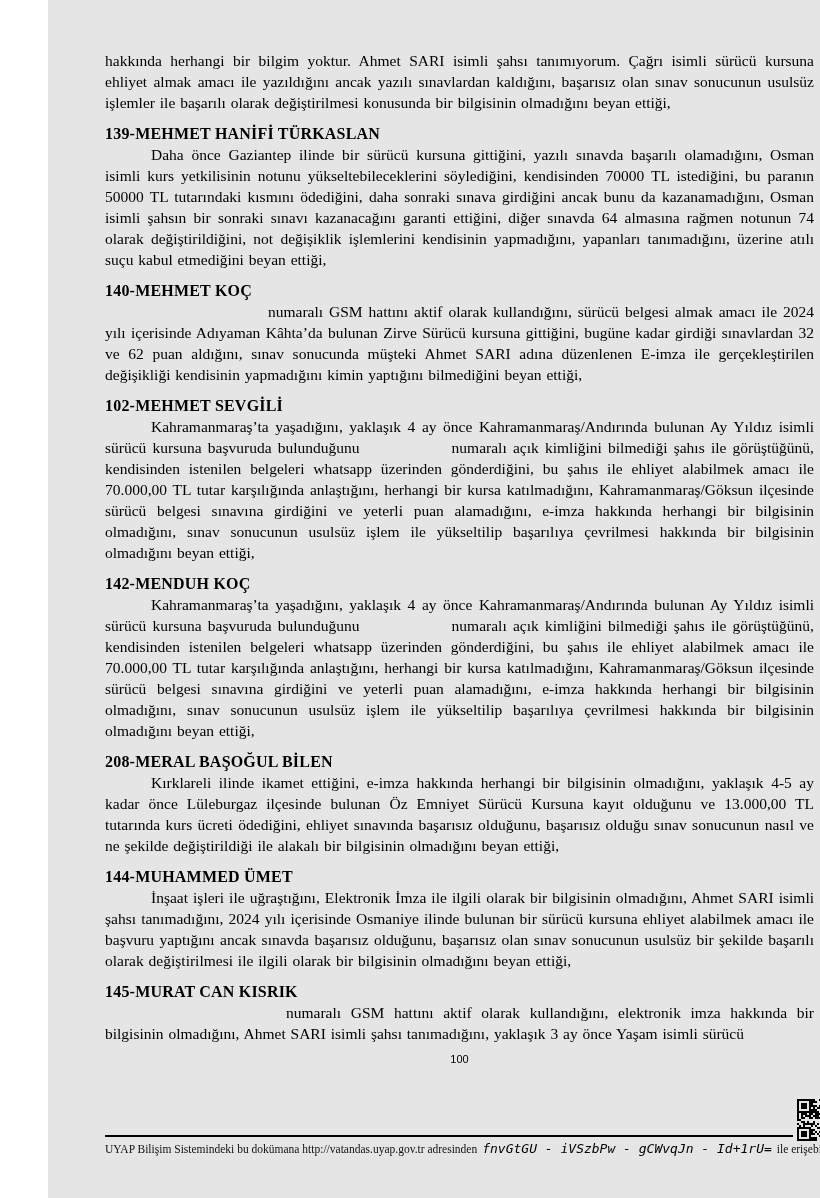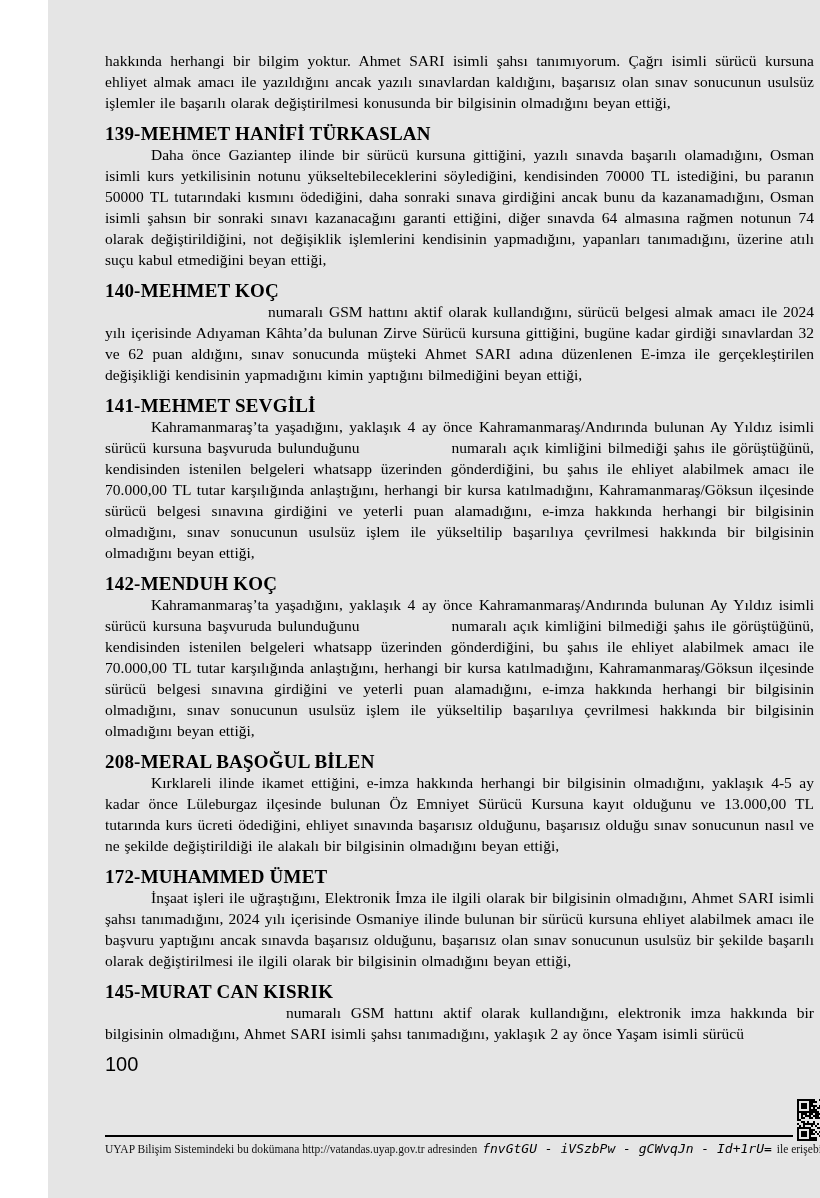--- a/index.html
+++ b/index.html
@@ -22,36 +22,37 @@
   }
   p.body {
     font-size: 15.5px;
     line-height: 21px;
     text-align: justify;
     margin: 0;
     word-spacing: 1px;
   }
   p.body.indent { text-indent: 46px; }
   h2.heading {
-    font-size: 19px;
+    font-size: 16px;
     line-height: 21px;
     font-weight: bold;
     margin: 10px 0 0 0;
     letter-spacing: 0.2px;
   }
   .lead-gap-140 { display: inline-block; width: 163px; }
   .lead-gap-145 { display: inline-block; width: 181px; }
   .mid-gap { display: inline-block; width: 92px; }
   .page-number {
     position: absolute;
     left: 57px;
     top: 1053px;
     width: 709px;
+    text-align: center;
     font-family: "Liberation Sans", sans-serif;
-    font-size: 20px;
+    font-size: 11px;
   }
   .qr {
     position: absolute;
     left: 748px;
     top: 1098px;
     width: 44px;
     height: 44px;
   }
   .footer-rule {
     position: absolute;
@@ -90,34 +91,34 @@
   <div class="content">
 
     <p class="body">hakkında herhangi bir bilgim yoktur. Ahmet SARI isimli şahsı tanımıyorum. Çağrı isimli sürücü kursuna ehliyet almak amacı ile yazıldığını ancak yazılı sınavlardan kaldığını, başarısız olan sınav sonucunun usulsüz işlemler ile başarılı olarak değiştirilmesi konusunda bir bilgisinin olmadığını beyan ettiği,</p>
 
     <h2 class="heading">139-MEHMET HANİFİ TÜRKASLAN</h2>
     <p class="body indent">Daha önce Gaziantep ilinde bir sürücü kursuna gittiğini, yazılı sınavda başarılı olamadığını, Osman isimli kurs yetkilisinin notunu yükseltebileceklerini söylediğini, kendisinden 70000 TL istediğini, bu paranın 50000 TL tutarındaki kısmını ödediğini, daha sonraki sınava girdiğini ancak bunu da kazanamadığını, Osman isimli şahsın bir sonraki sınavı kazanacağını garanti ettiğini, diğer sınavda 64 almasına rağmen notunun 74 olarak değiştirildiğini, not değişiklik işlemlerini kendisinin yapmadığını, yapanları tanımadığını, üzerine atılı suçu kabul etmediğini beyan ettiği,</p>
 
     <h2 class="heading">140-MEHMET KOÇ</h2>
     <p class="body"><span class="lead-gap-140"></span><span>numaralı GSM hattını aktif olarak kullandığını, sürücü belgesi almak amacı ile 2024 yılı içerisinde Adıyaman Kâhta’da bulunan Zirve Sürücü kursuna gittiğini, bugüne kadar girdiği sınavlardan 32 ve 62 puan aldığını, sınav sonucunda müşteki Ahmet SARI adına düzenlenen E-imza ile gerçekleştirilen değişikliği kendisinin yapmadığını kimin yaptığını bilmediğini beyan ettiği,</span></p>
 
-    <h2 class="heading">141-MEHMET SEVGİLİ</h2>
+    <h2 class="heading">102-MEHMET SEVGİLİ</h2>
     <p class="body indent"><span>Kahramanmaraş’ta yaşadığını, yaklaşık 4 ay önce Kahramanmaraş/Andırında bulunan Ay Yıldız isimli sürücü kursuna başvuruda bulunduğunu</span><span class="mid-gap"></span><span>numaralı açık kimliğini bilmediği şahıs ile görüştüğünü, kendisinden istenilen belgeleri whatsapp üzerinden gönderdiğini, bu şahıs ile ehliyet alabilmek amacı ile 70.000,00 TL tutar karşılığında anlaştığını, herhangi bir kursa katılmadığını, Kahramanmaraş/Göksun ilçesinde sürücü belgesi sınavına girdiğini ve yeterli puan alamadığını, e-imza hakkında herhangi bir bilgisinin olmadığını, sınav sonucunun usulsüz işlem ile yükseltilip başarılıya çevrilmesi hakkında bir bilgisinin olmadığını beyan ettiği,</span></p>
 
     <h2 class="heading">142-MENDUH KOÇ</h2>
     <p class="body indent"><span>Kahramanmaraş’ta yaşadığını, yaklaşık 4 ay önce Kahramanmaraş/Andırında bulunan Ay Yıldız isimli sürücü kursuna başvuruda bulunduğunu</span><span class="mid-gap"></span><span>numaralı açık kimliğini bilmediği şahıs ile görüştüğünü, kendisinden istenilen belgeleri whatsapp üzerinden gönderdiğini, bu şahıs ile ehliyet alabilmek amacı ile 70.000,00 TL tutar karşılığında anlaştığını, herhangi bir kursa katılmadığını, Kahramanmaraş/Göksun ilçesinde sürücü belgesi sınavına girdiğini ve yeterli puan alamadığını, e-imza hakkında herhangi bir bilgisinin olmadığını, sınav sonucunun usulsüz işlem ile yükseltilip başarılıya çevrilmesi hakkında bir bilgisinin olmadığını beyan ettiği,</span></p>
 
     <h2 class="heading">208-MERAL BAŞOĞUL BİLEN</h2>
     <p class="body indent">Kırklareli ilinde ikamet ettiğini, e-imza hakkında herhangi bir bilgisinin olmadığını, yaklaşık 4-5 ay kadar önce Lüleburgaz ilçesinde bulunan Öz Emniyet Sürücü Kursuna kayıt olduğunu ve 13.000,00 TL tutarında kurs ücreti ödediğini, ehliyet sınavında başarısız olduğunu, başarısız olduğu sınav sonucunun nasıl ve ne şekilde değiştirildiği ile alakalı bir bilgisinin olmadığını beyan ettiği,</p>
 
-    <h2 class="heading">172-MUHAMMED ÜMET</h2>
+    <h2 class="heading">144-MUHAMMED ÜMET</h2>
     <p class="body indent">İnşaat işleri ile uğraştığını, Elektronik İmza ile ilgili olarak bir bilgisinin olmadığını, Ahmet SARI isimli şahsı tanımadığını, 2024 yılı içerisinde Osmaniye ilinde bulunan bir sürücü kursuna ehliyet alabilmek amacı ile başvuru yaptığını ancak sınavda başarısız olduğunu, başarısız olan sınav sonucunun usulsüz bir şekilde başarılı olarak değiştirilmesi ile ilgili olarak bir bilgisinin olmadığını beyan ettiği,</p>
 
     <h2 class="heading">145-MURAT CAN KISRIK</h2>
-    <p class="body"><span class="lead-gap-145"></span><span>numaralı GSM hattını aktif olarak kullandığını, elektronik imza hakkında bir bilgisinin olmadığını, Ahmet SARI isimli şahsı tanımadığını, yaklaşık 2 ay önce Yaşam isimli sürücü</span></p>
+    <p class="body"><span class="lead-gap-145"></span><span>numaralı GSM hattını aktif olarak kullandığını, elektronik imza hakkında bir bilgisinin olmadığını, Ahmet SARI isimli şahsı tanımadığını, yaklaşık 3 ay önce Yaşam isimli sürücü</span></p>
 
   </div>
 
   <div class="page-number">100</div>
 
   <div class="qr"><svg width="44" height="44">
         <rect x="1" y="1" width="2" height="2" fill="#000"></rect>
         <rect x="3" y="1" width="2" height="2" fill="#000"></rect>
         <rect x="5" y="1" width="2" height="2" fill="#000"></rect>
         <rect x="7" y="1" width="2" height="2" fill="#000"></rect>

